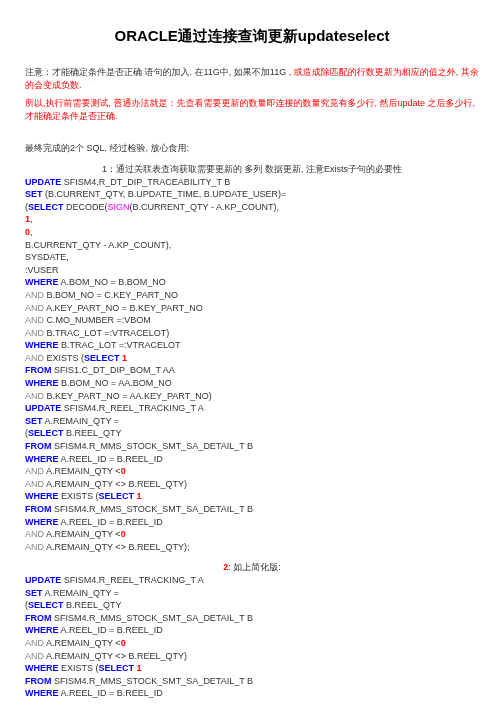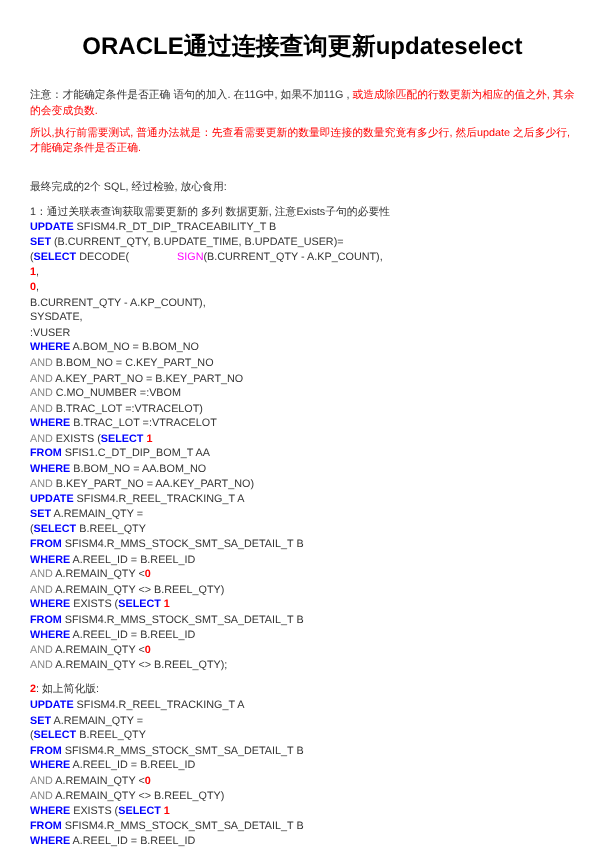--- a/index.html
+++ b/index.html
@@ -7,32 +7,32 @@
   font-size: 9px;
   line-height: 1.4;
   margin: 0;
   padding: 20px 25px;
   width: 504px;
   box-sizing: border-box;
   color: #333;
 }
 h1 {
   text-align: center;
-  font-size: 20px;
+  font-size: 15px;
   font-weight: bold;
   margin: 5px 0 20px 0;
   color: #000;
 }
 .note-prefix { color: #333; }
 .note-red { color: #f00; }
 .note2 { color: #f00; margin-top: 6px; }
 .section-gap { margin-top: 20px; }
-.small-gap { margin-top: 8px; }
+.small-gap { margin-top: 8px; text-align: center; }
 .kw-blue { color: #0000ff; font-weight: bold; }
-.kw-pink { color: #ff00ff; margin-left: 40px; }
+.kw-pink { color: #ff00ff; }
 .kw-gray { color: #888; }
 .kw-bold-red { color: #f00; font-weight: bold; }
 .code-line { white-space: pre; font-family: Arial, sans-serif; }
 </style>
 </head>
 <body>
 
 <h1>ORACLE通过连接查询更新updateselect</h1>
 
 <div>

